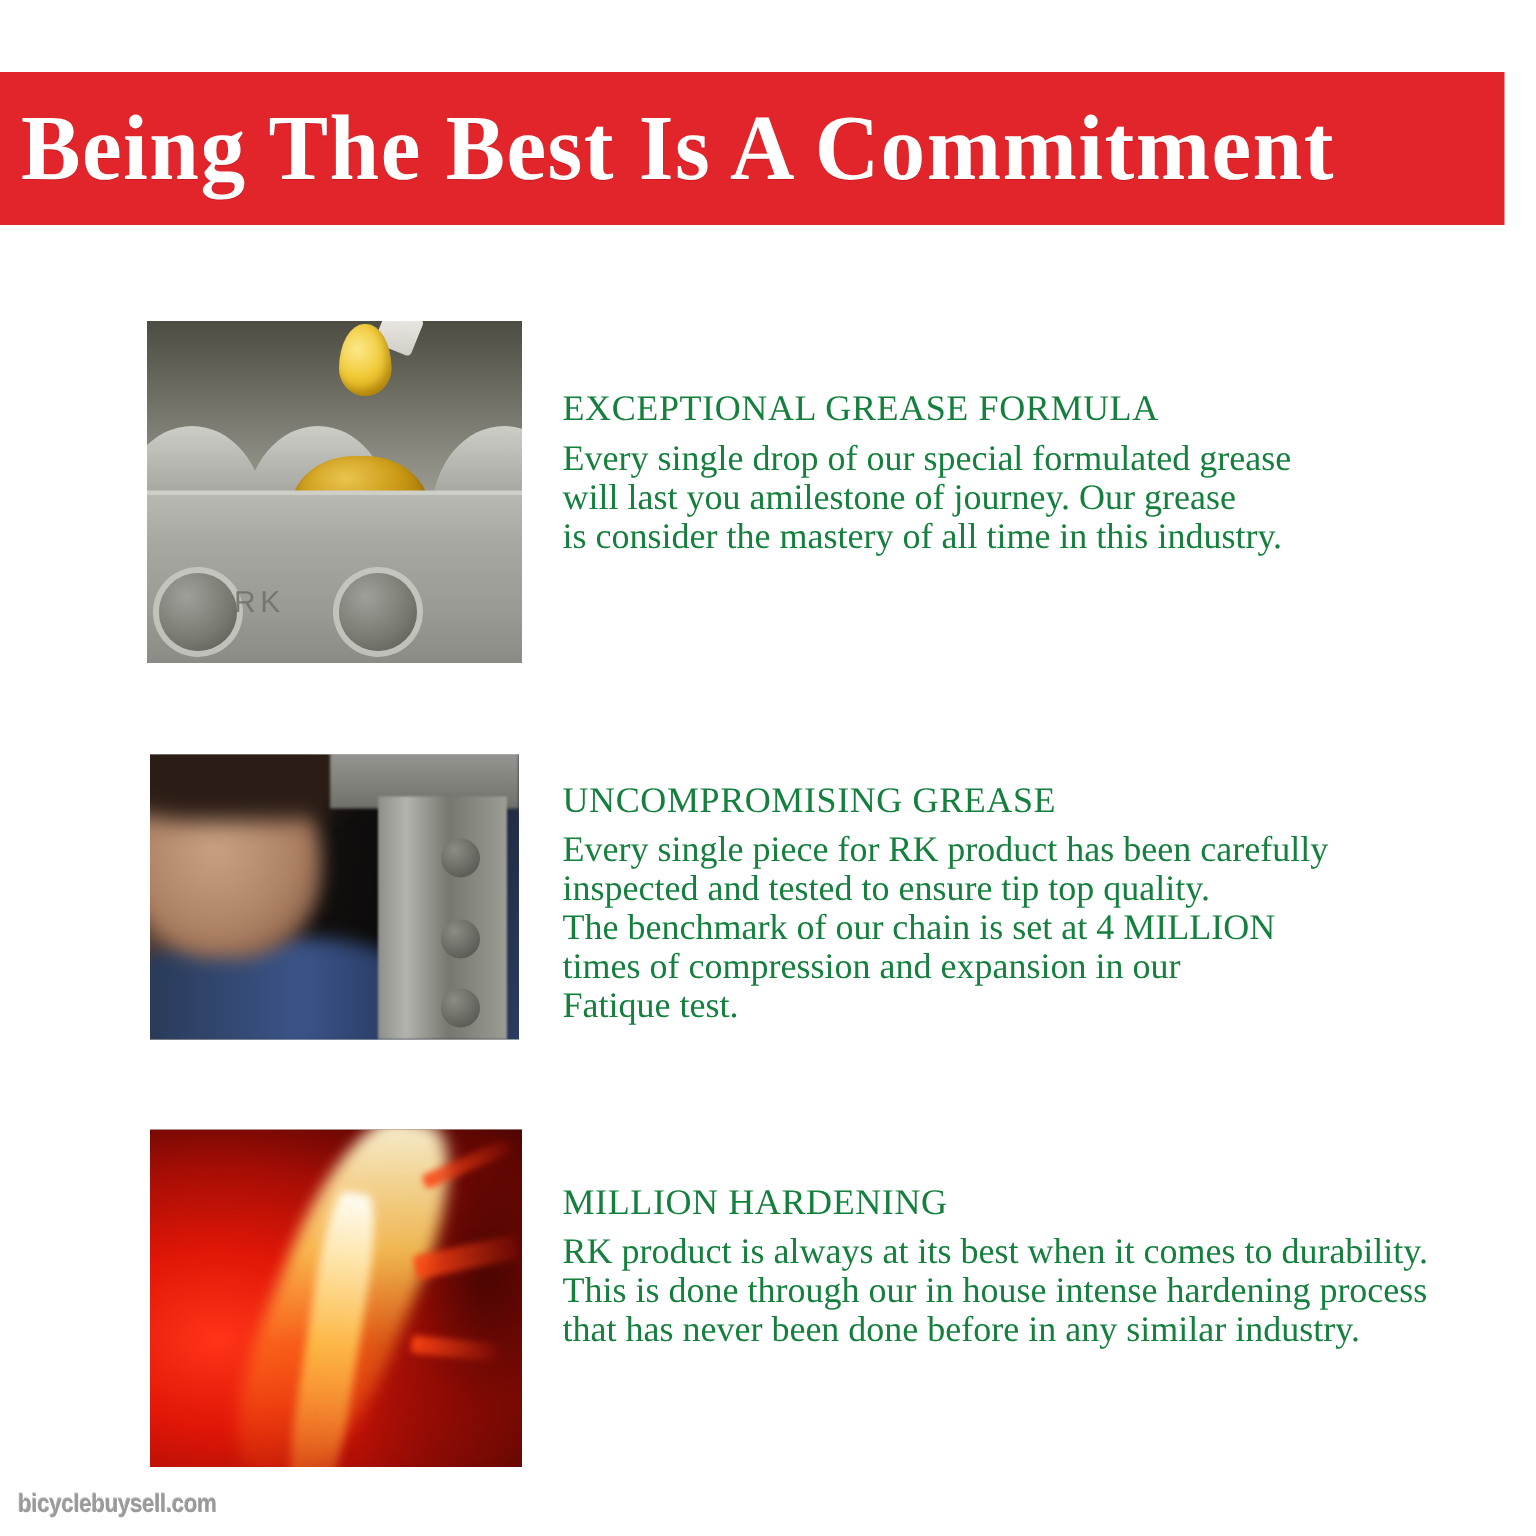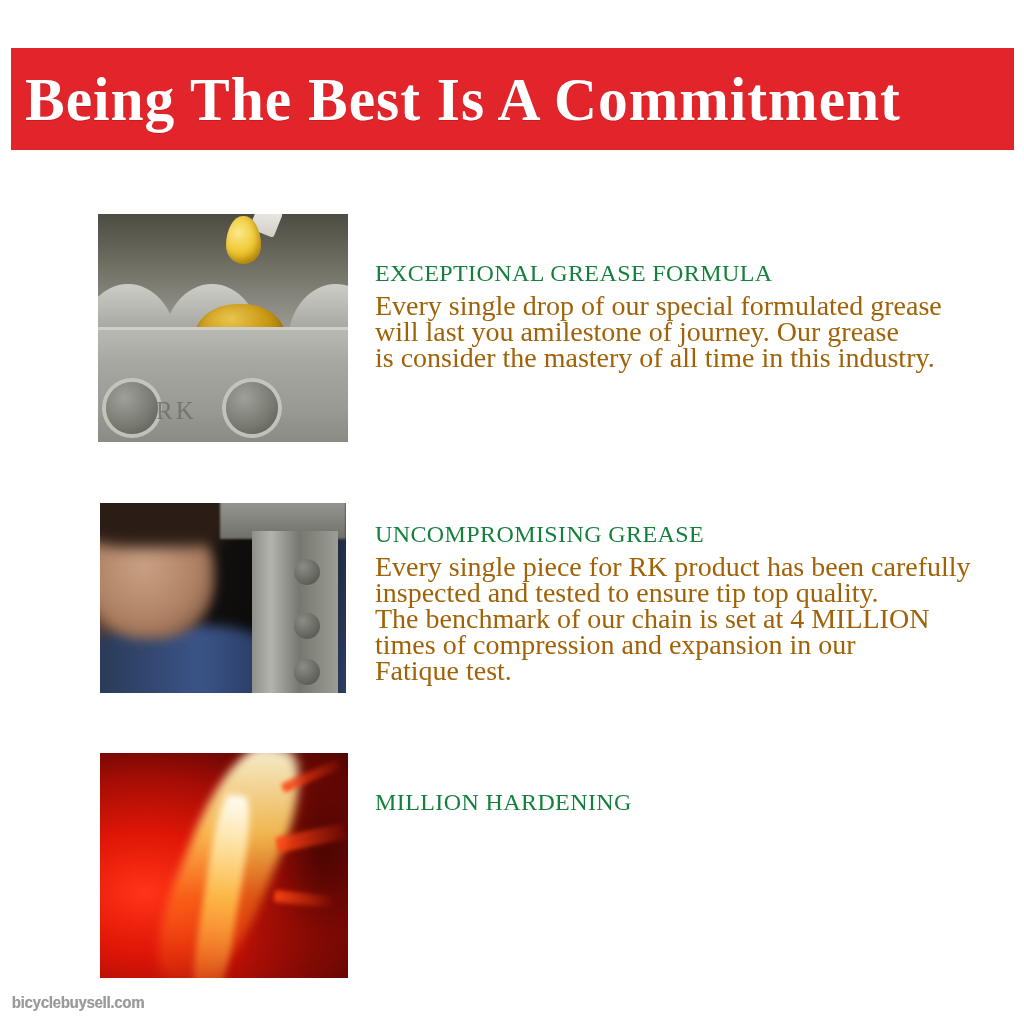--- a/index.html
+++ b/index.html
@@ -11,21 +11,21 @@
     height: 1024px;
     background: #ffffff;
     font-family: "Liberation Serif", serif;
     position: relative;
     overflow: hidden;
   }
 
   
   .banner {
     position: absolute;
-    left: 11px;
+    left: 0;
     top: 48px;
     width: 1003px;
     height: 102px;
     background: #e2242b;
     display: flex;
     align-items: center;
     box-sizing: border-box;
     padding-left: 14px;
   }
   .banner-title {
@@ -61,23 +61,23 @@
     font-size: 24px;
     line-height: 28px;
     letter-spacing: 0.4px;
     color: #15803d;
     margin: 0 0 6px 0;
     font-weight: normal;
     white-space: nowrap;
   }
   .feature-body {
     font-family: "Liberation Serif", serif;
-    font-size: 28px;
+    font-size: 24px;
     line-height: 26px;
-    color: #a16207;
+    color: #15803d;
     margin: 0;
     white-space: pre-line;
   }
 
   
   #feature-grease   { left: 98px;  top: 214px; width: 880px; }
   #feature-grease .feature-thumb  { width: 250px; height: 228px; }
   #feature-grease .feature-text   { left: 277px; top: 45px;  width: 600px; }
 
   #feature-quality  { left: 100px; top: 503px; width: 880px; }
@@ -142,24 +142,24 @@
   .grease-blob {
     position: absolute;
     left: 96px; bottom: 88px;
     width: 92px; height: 50px;
     background: radial-gradient(ellipse at 40% 30%, #e9c44e 0%, #cb9a15 45%, #9a6f08 85%);
     border-radius: 46% 46% 22% 22% / 70% 70% 30% 30%;
     box-shadow: inset 0 -5px 8px rgba(90,60,0,0.55);
   }
   .chain-mark {
     position: absolute;
-    left: 58px; bottom: 17px;
+    left: 58px; bottom: 28px;
     color: #6f7069;
-    font-family: Liberation Serif, serif;
-    font-size: 25px;
+    font-family: Liberation Sans, sans-serif;
+    font-size: 20px;
     letter-spacing: 3px;
     opacity: .85;
   }
 
   
   .art-quality {
     background: linear-gradient(100deg,#5b4033 0%, #46332a 30%, #120f0e 48%, #0c0b0b 62%, #1e2738 85%, #2b3d63 100%);
     filter: blur(0.4px);
   }
   .q-face {
@@ -332,16 +332,19 @@
       <div class="h-glow"></div>
       <div class="h-streak"></div>
       <div class="h-bar b1"></div>
       <div class="h-bar b2"></div>
       <div class="h-bar b3"></div>
     </div>
   </div>
 
   <div class="feature-text">
     <h2 class="feature-heading">MILLION HARDENING</h2>
+    <p class="feature-body">RK product is always at its best when it comes to durability.
+This is done through our in house intense hardening process
+that has never been done before in any similar industry.</p>
   </div>
 </section>
 
 <div class="watermark">bicyclebuysell.com</div>
 
 </body></html>

